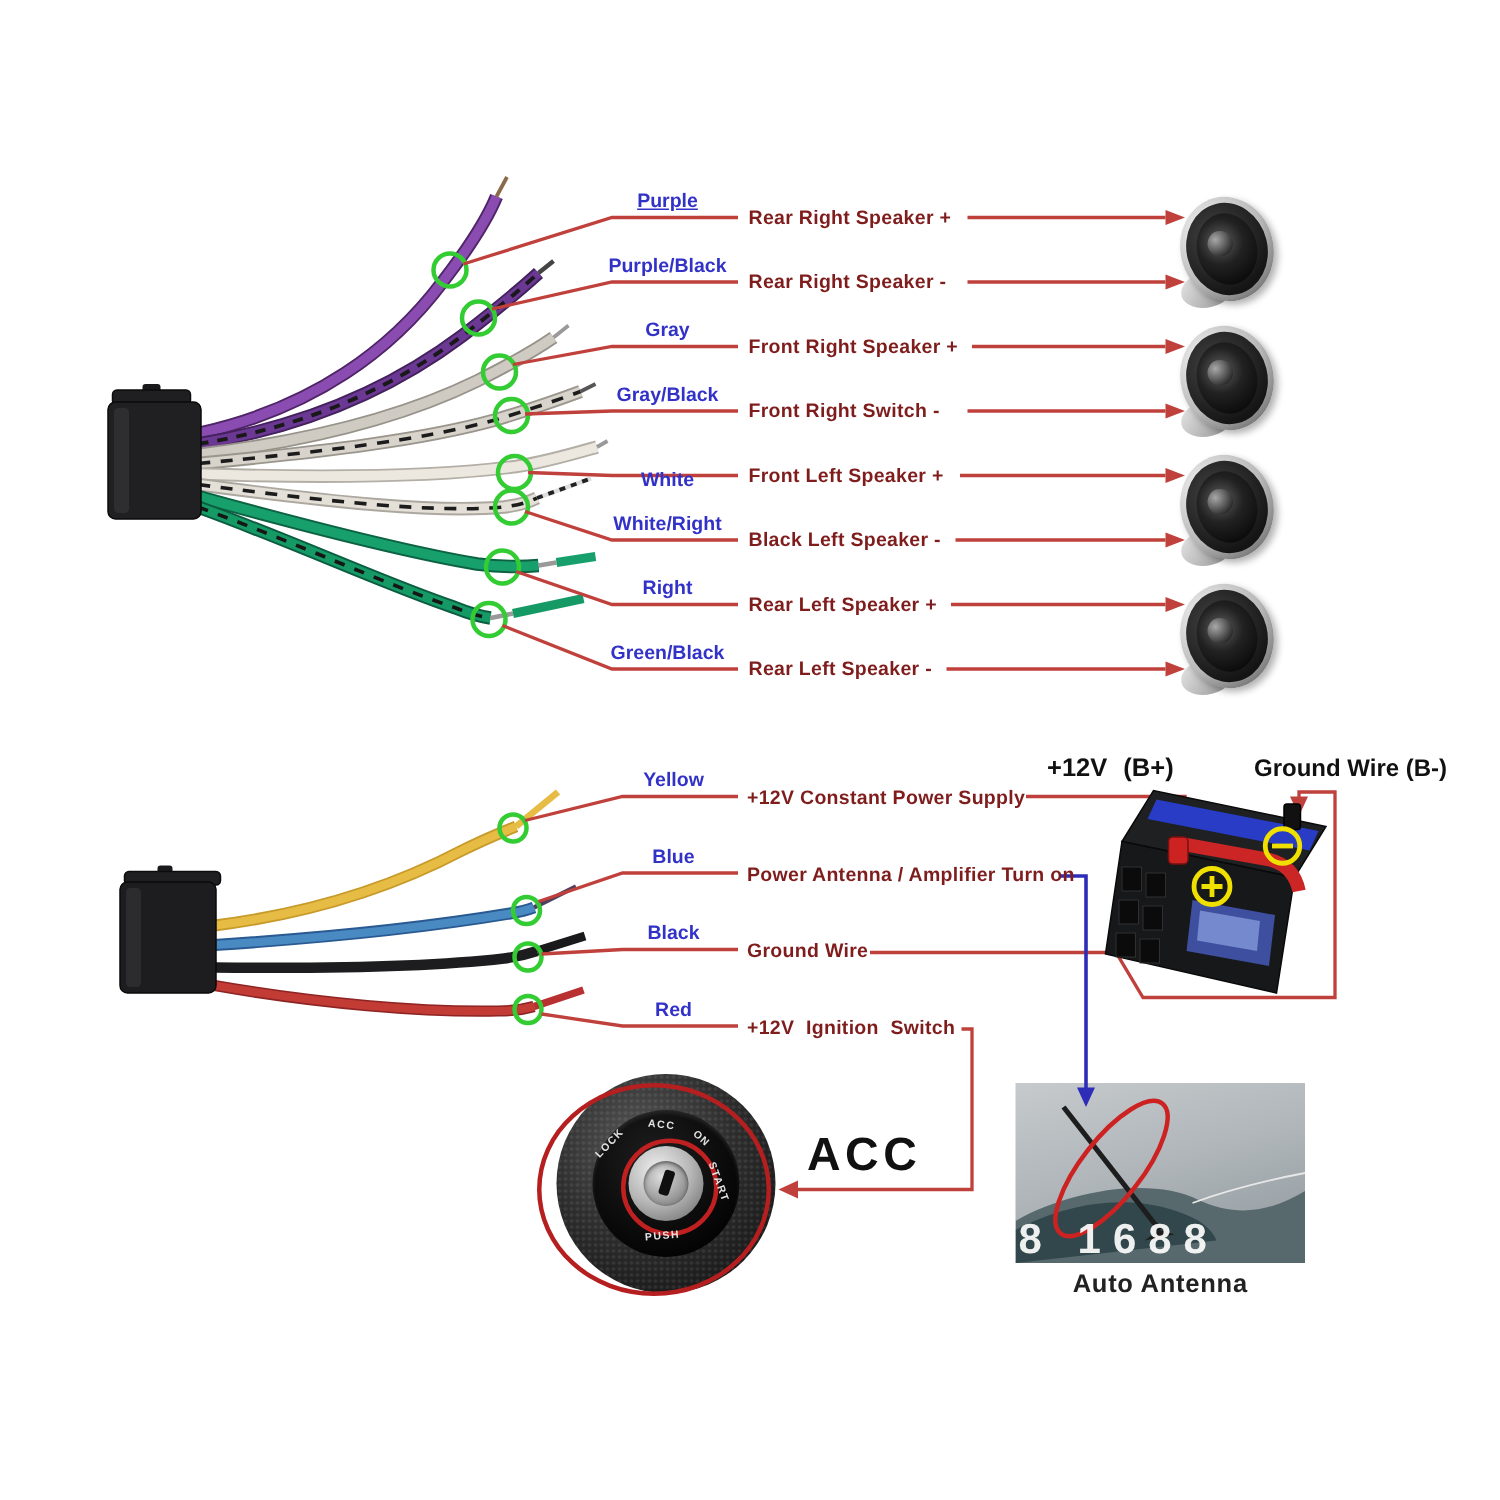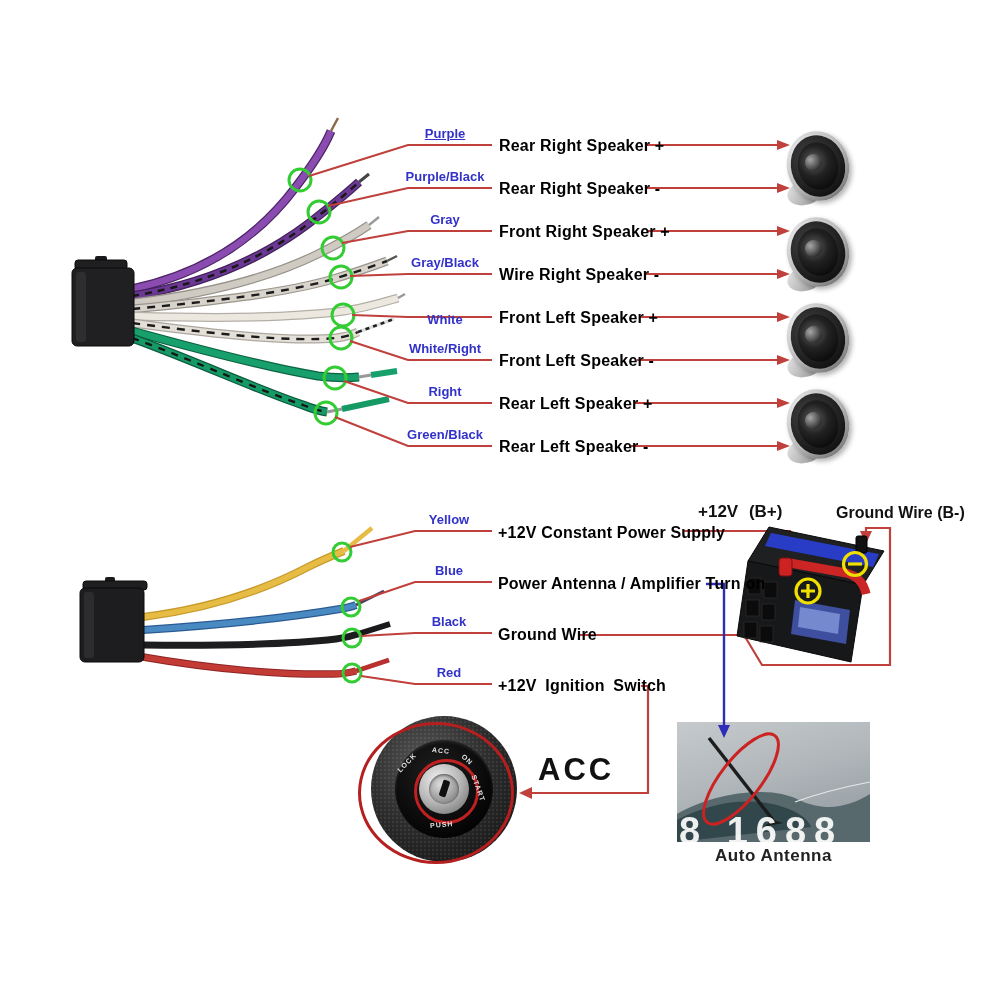--- a/index.html
+++ b/index.html
@@ -1,21 +1,21 @@
 <!DOCTYPE html>
 <html><head>
 <meta charset="utf-8">
 <style>
   html,body{margin:0;padding:0;background:#fff;}
   .canvas{position:relative;width:1000px;height:1000px;background:#ffffff;overflow:hidden;
           font-family:"Liberation Sans",sans-serif;}
   .overlay{position:absolute;left:0;top:0;z-index:3;pointer-events:none;}
   .lbl{position:absolute;z-index:4;white-space:nowrap;}
   .wire-name{font-weight:bold;font-size:13px;color:#3232c8;text-align:center;width:94px;}
-  .func{font-weight:bold;font-size:16px;color:#000000;letter-spacing:.2px;}
+  .func{font-weight:bold;font-size:13px;color:#7f1d1d;letter-spacing:.2px;}
   .batt-lbl{font-weight:bold;font-size:17px;color:#111;}
   .acc{font-weight:bold;font-size:31px;color:#111;letter-spacing:3px;}
   .caption{font-weight:bold;font-size:17px;color:#222;text-align:center;width:193px;letter-spacing:.5px;}
   
   .speaker{position:absolute;width:62px;height:70px;z-index:1;transform:rotate(-14deg);}
   .sp-rim{position:absolute;inset:0;border-radius:50%;
           background:radial-gradient(circle at 35% 30%,#fafafa,#b9b9b9 55%,#6f6f6f 85%);
           box-shadow:2px 3px 5px rgba(0,0,0,.3);}
   .sp-foot{position:absolute;left:-6px;bottom:0px;width:36px;height:24px;border-radius:50%;
            background:linear-gradient(135deg,#e8e8e8,#8f8f8f);}
@@ -43,21 +43,21 @@
             background:radial-gradient(circle at 38% 32%,#f0f0f0,#b5b5b5 50%,#6a6a6a 95%);}
   .ig-metal2{position:absolute;left:71px;top:58px;width:30px;height:30px;border-radius:50%;z-index:5;
              background:radial-gradient(circle at 40% 35%,#dedede,#848484 80%);
              box-shadow:inset 0 1px 3px rgba(0,0,0,.55);}
   .ig-key{position:absolute;left:83px;top:64px;width:7px;height:17px;background:#101010;
           border-radius:2px;transform:rotate(18deg);z-index:6;}
   .dial-lbl{position:absolute;font-weight:bold;font-size:7px;color:#e3e3e3;letter-spacing:1px;z-index:5;}
   
   .antenna{position:absolute;left:677px;top:722px;width:193px;height:120px;overflow:hidden;z-index:1;
            background:linear-gradient(165deg,#c6cacd 0%,#b0b6ba 45%,#8d969b 100%);}
-  .watermark{position:absolute;left:2px;top:88px;font-weight:bold;font-size:38px;color:#fff;
+  .watermark{position:absolute;left:2px;top:88px;font-weight:bold;font-size:28px;color:#fff;
              letter-spacing:8px;opacity:.92;z-index:2;}
 </style>
 </head>
 <body>
 
 <div class="canvas">
 
   <div class="speaker" style="left:787px;top:131px;">
     <div class="sp-foot"></div>
     <div class="sp-rim"></div>
@@ -283,23 +283,23 @@
   <div class="lbl wire-name" style="left:398px;top:212px;">Gray</div>
   <div class="lbl wire-name" style="left:398px;top:255px;">Gray/Black</div>
   <div class="lbl wire-name" style="left:398px;top:312px;">White</div>
   <div class="lbl wire-name" style="left:398px;top:341px;">White/Right</div>
   <div class="lbl wire-name" style="left:398px;top:384px;">Right</div>
   <div class="lbl wire-name" style="left:398px;top:427px;">Green/Black</div>
 
   <div class="lbl func" style="left:499px;top:137px;">Rear Right Speaker +</div>
   <div class="lbl func" style="left:499px;top:180px;">Rear Right Speaker -</div>
   <div class="lbl func" style="left:499px;top:223px;">Front Right Speaker +</div>
-  <div class="lbl func" style="left:499px;top:266px;">Wire Right Speaker -</div>
+  <div class="lbl func" style="left:499px;top:266px;">Front Right Switch -</div>
   <div class="lbl func" style="left:499px;top:309px;">Front Left Speaker +</div>
-  <div class="lbl func" style="left:499px;top:352px;">Front Left Speaker -</div>
+  <div class="lbl func" style="left:499px;top:352px;">Black Left Speaker -</div>
   <div class="lbl func" style="left:499px;top:395px;">Rear Left Speaker +</div>
   <div class="lbl func" style="left:499px;top:438px;">Rear Left Speaker -</div>
 
   <div class="lbl wire-name" style="left:402px;top:512px;">Yellow</div>
   <div class="lbl wire-name" style="left:402px;top:563px;">Blue</div>
   <div class="lbl wire-name" style="left:402px;top:614px;">Black</div>
   <div class="lbl wire-name" style="left:402px;top:665px;">Red</div>
 
   <div class="lbl func" style="left:498px;top:524px;text-align:center;">+12V Constant Power Supply</div>
   <div class="lbl func" style="left:498px;top:575px;">Power Antenna / Amplifier Turn on</div>

